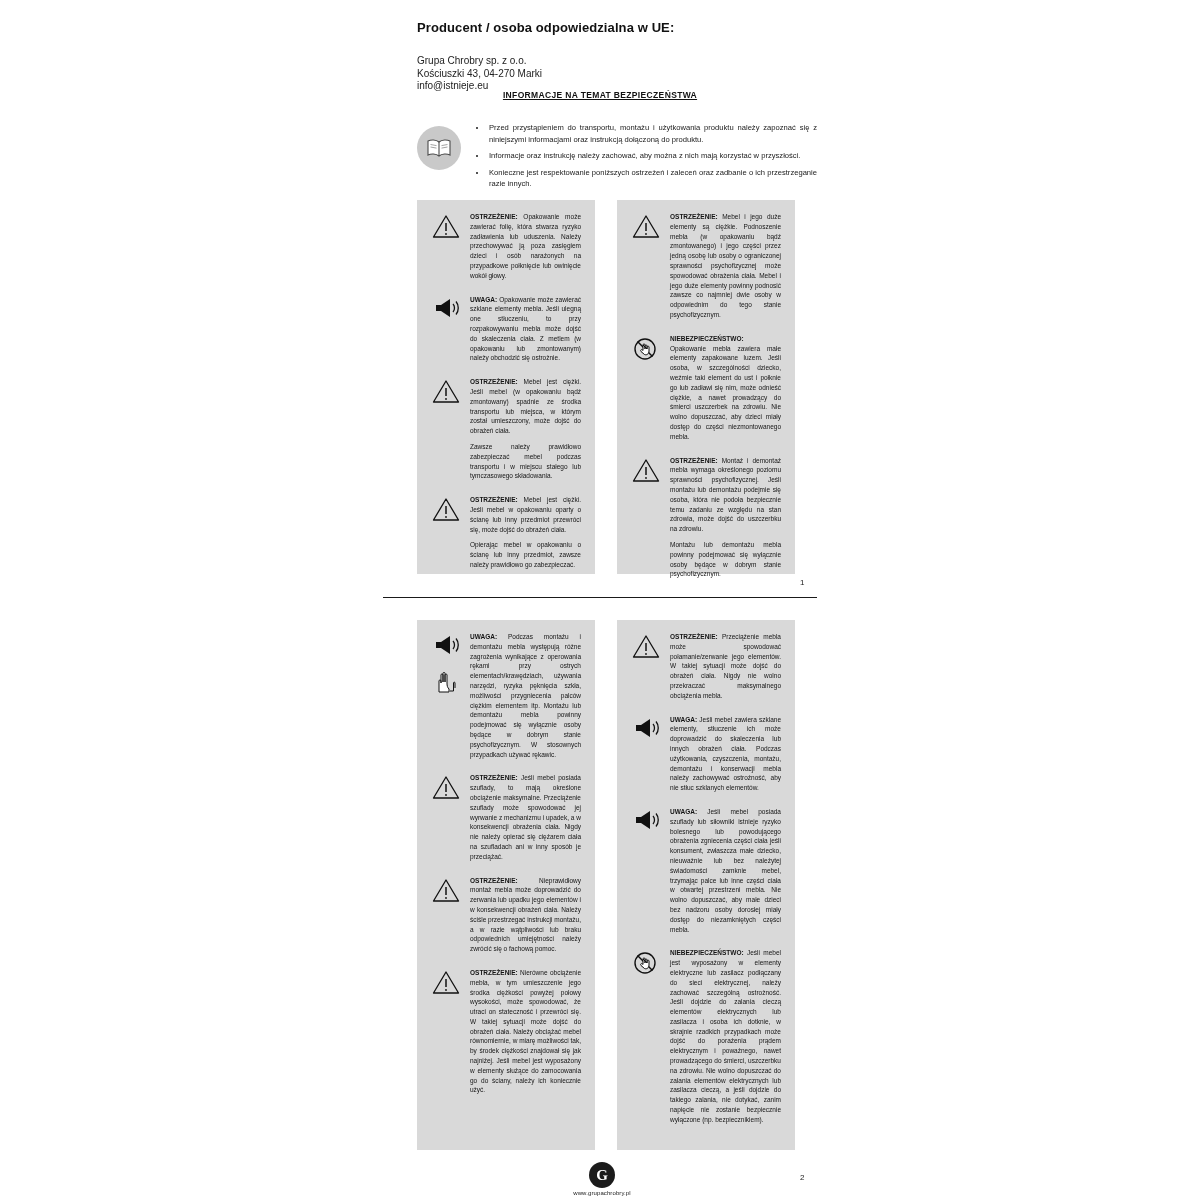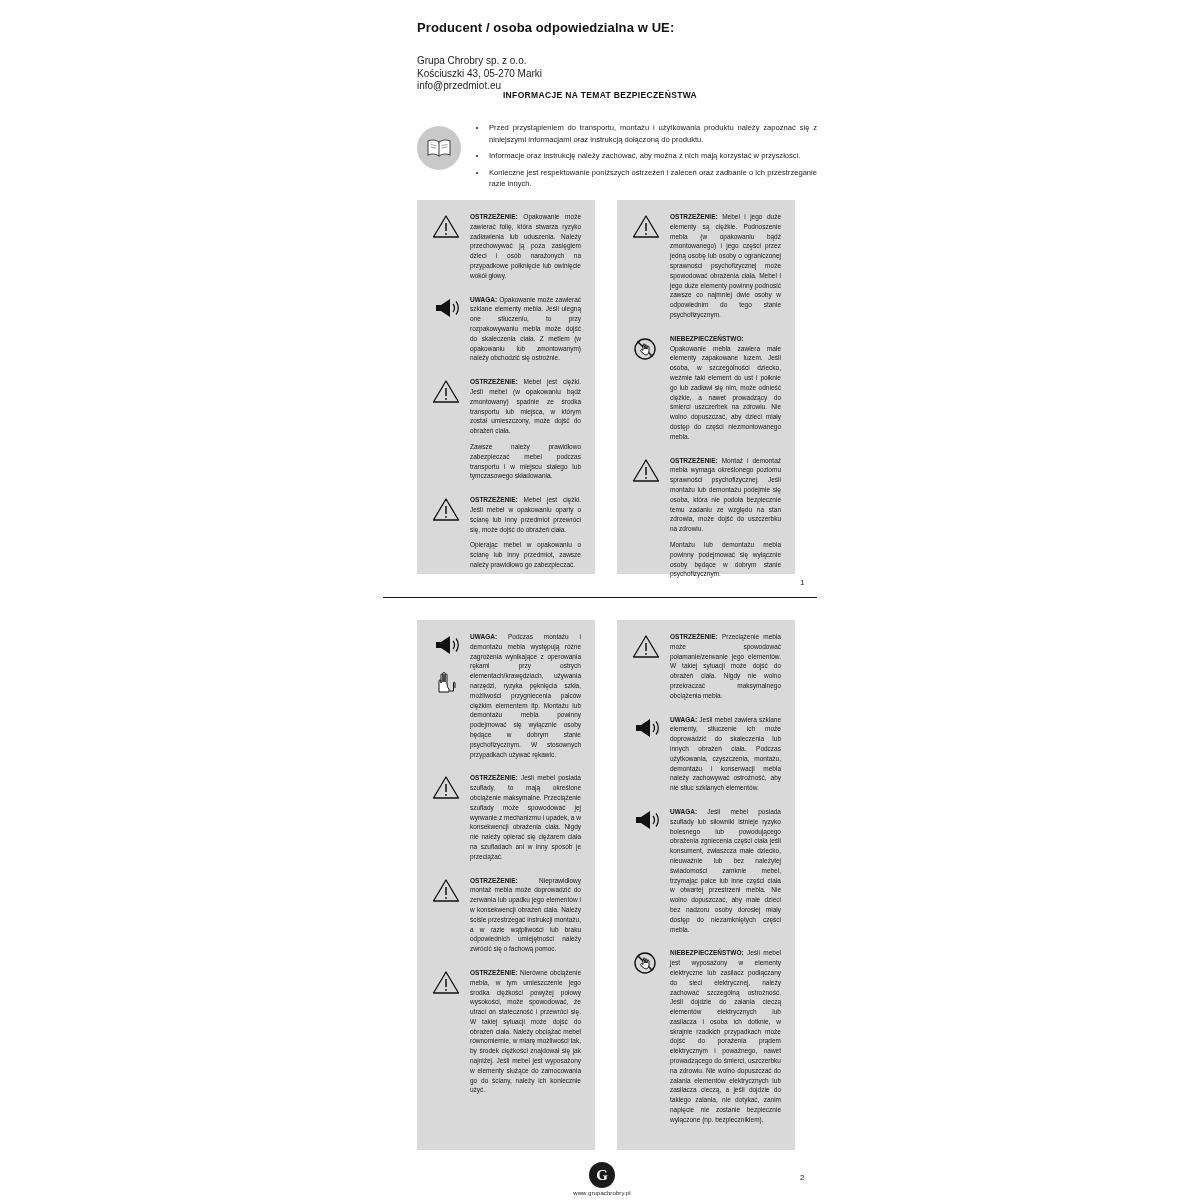--- a/index.html
+++ b/index.html
@@ -43,20 +43,21 @@
   .doc-title {
     position: absolute;
     left: 0;
     top: 90px;
     width: 1200px;
     text-align: center;
     font-size: 8.5px;
     font-weight: bold;
     letter-spacing: 0.35px;
     color: #111;
+    text-decoration: underline;
   }
 
   
   .intro {
     position: absolute;
     left: 417px;
     top: 122px;
     width: 400px;
     display: flex;
     align-items: flex-start;
@@ -175,22 +176,22 @@
   svg { display: block; }
 </style>
 </head>
 <body>
 
 <div class="page">
 
   <div class="manufacturer">
     <div class="m-title">Producent / osoba odpowiedzialna w UE:</div>
     <div class="m-line">Grupa Chrobry sp. z o.o.</div>
-    <div class="m-line">Kościuszki 43, 05-270 Marki</div>
-    <div class="m-line">info@przedmiot.eu</div>
+    <div class="m-line">Kościuszki 43, 04-270 Marki</div>
+    <div class="m-line">info@istnieje.eu</div>
   </div>
 
   <div class="doc-title">INFORMACJE NA TEMAT BEZPIECZEŃSTWA</div>
 
   <div class="intro">
     <div class="intro-badge">
       <svg width="26" height="20" viewBox="0 0 26 20">
         <path d="M13 4 C10 1.5 5 1.5 2 3 L2 17 C5 15.5 10 15.5 13 18 C16 15.5 21 15.5 24 17 L24 3 C21 1.5 16 1.5 13 4 Z" fill="#ffffff" stroke="#4a4a4a" stroke-width="1.1"></path>
         <line x1="13" y1="4" x2="13" y2="18" stroke="#4a4a4a" stroke-width="1.1"></line>
         <line x1="4.5" y1="6.5" x2="10.5" y2="7.6" stroke="#8c8c8c" stroke-width="0.8"></line>

